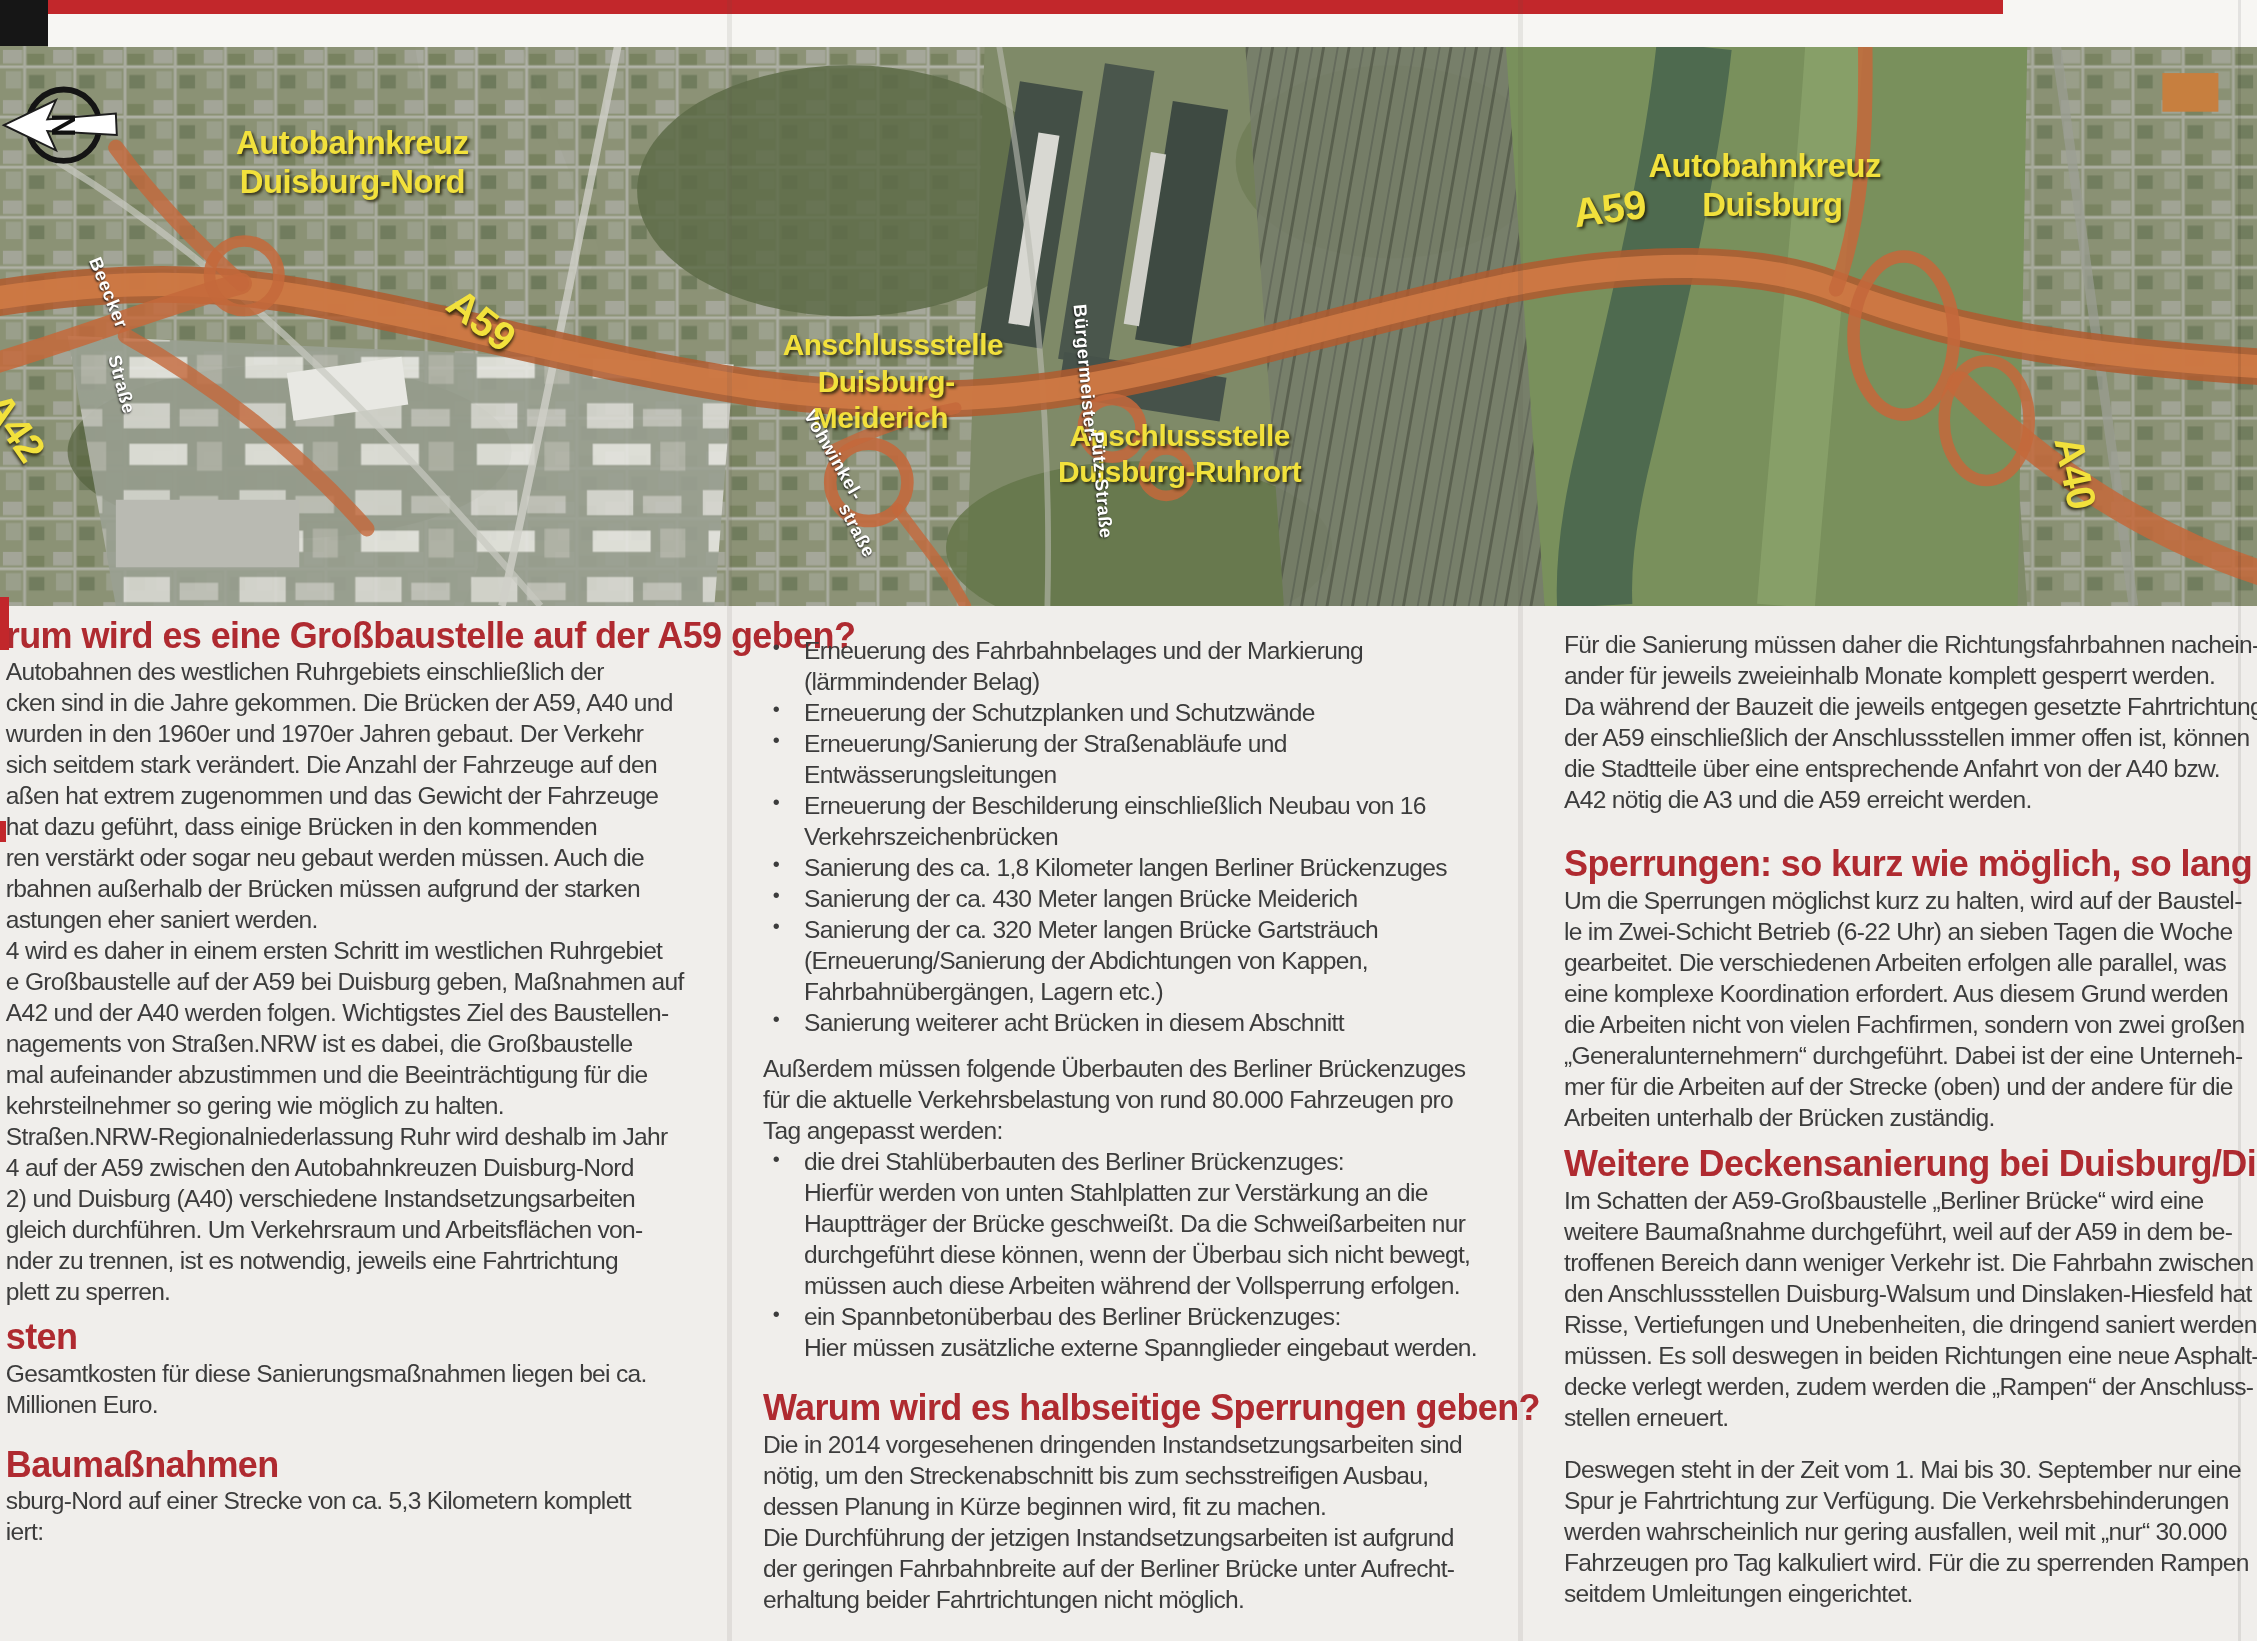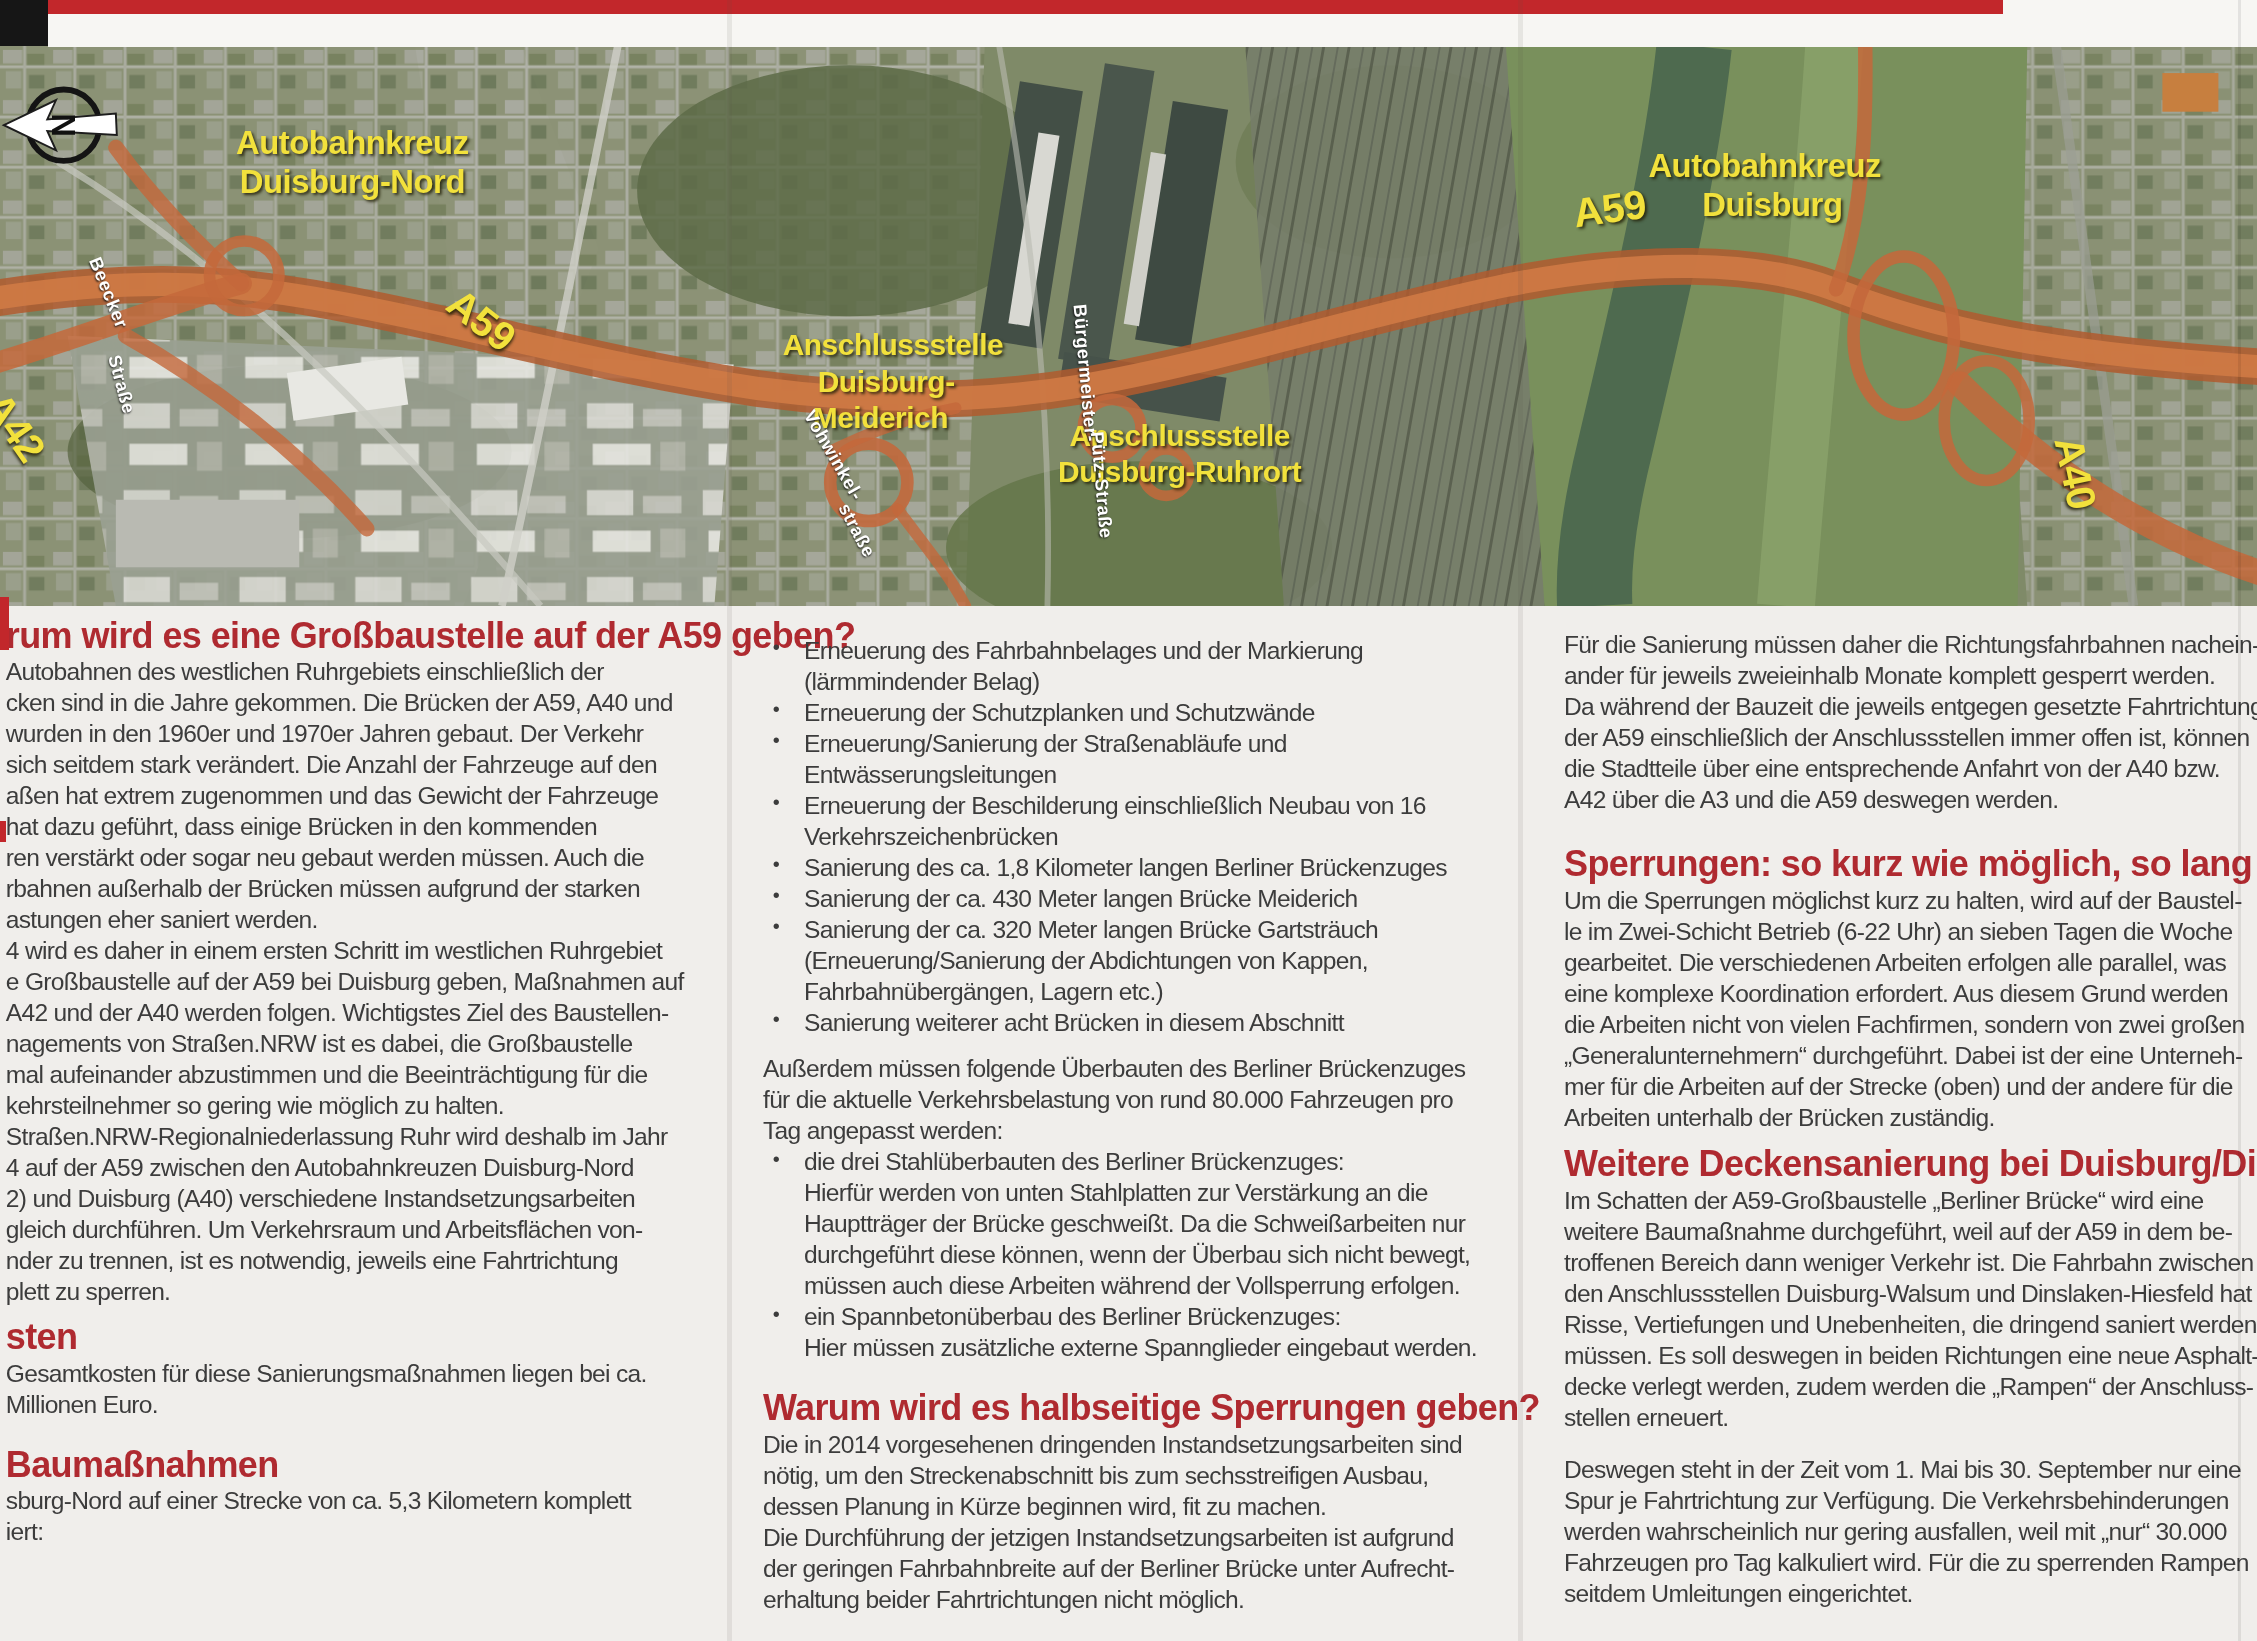--- a/index.html
+++ b/index.html
@@ -221,21 +221,21 @@
       <div class="line"><span>Die Durchführung der jetzigen Instandsetzungsarbeiten ist aufgrund</span></div>
       <div class="line"><span>der geringen Fahrbahnbreite auf der Berliner Brücke unter Aufrecht-</span></div>
       <div class="line"><span>erhaltung beider Fahrtrichtungen nicht möglich.</span></div>
     </div>
   <div id="col-right" class="col">
       <div class="line"><span>Für die Sanierung müssen daher die Richtungsfahrbahnen nachein-</span></div>
       <div class="line"><span>ander für jeweils zweieinhalb Monate komplett gesperrt werden.</span></div>
       <div class="line"><span>Da während der Bauzeit die jeweils entgegen gesetzte Fahrtrichtung</span></div>
       <div class="line"><span>der A59 einschließlich der Anschlussstellen immer offen ist, können</span></div>
       <div class="line"><span>die Stadtteile über eine entsprechende Anfahrt von der A40 bzw.</span></div>
-      <div class="line"><span>A42 über die A3 und die A59 deswegen werden.</span></div>
+      <div class="line"><span>A42 nötig die A3 und die A59 erreicht werden.</span></div>
       <div style="height: 33px;"></div>
       <div class="heading">Sperrungen: so kurz wie möglich, so lang wie nötig</div>
       <div class="line"><span>Um die Sperrungen möglichst kurz zu halten, wird auf der Baustel-</span></div>
       <div class="line"><span>le im Zwei-Schicht Betrieb (6-22 Uhr) an sieben Tagen die Woche</span></div>
       <div class="line"><span>gearbeitet. Die verschiedenen Arbeiten erfolgen alle parallel, was</span></div>
       <div class="line"><span>eine komplexe Koordination erfordert. Aus diesem Grund werden</span></div>
       <div class="line"><span>die Arbeiten nicht von vielen Fachfirmen, sondern von zwei großen</span></div>
       <div class="line"><span>„Generalunternehmern“ durchgeführt. Dabei ist der eine Unterneh-</span></div>
       <div class="line"><span>mer für die Arbeiten auf der Strecke (oben) und der andere für die</span></div>
       <div class="line"><span>Arbeiten unterhalb der Brücken zuständig.</span></div>

